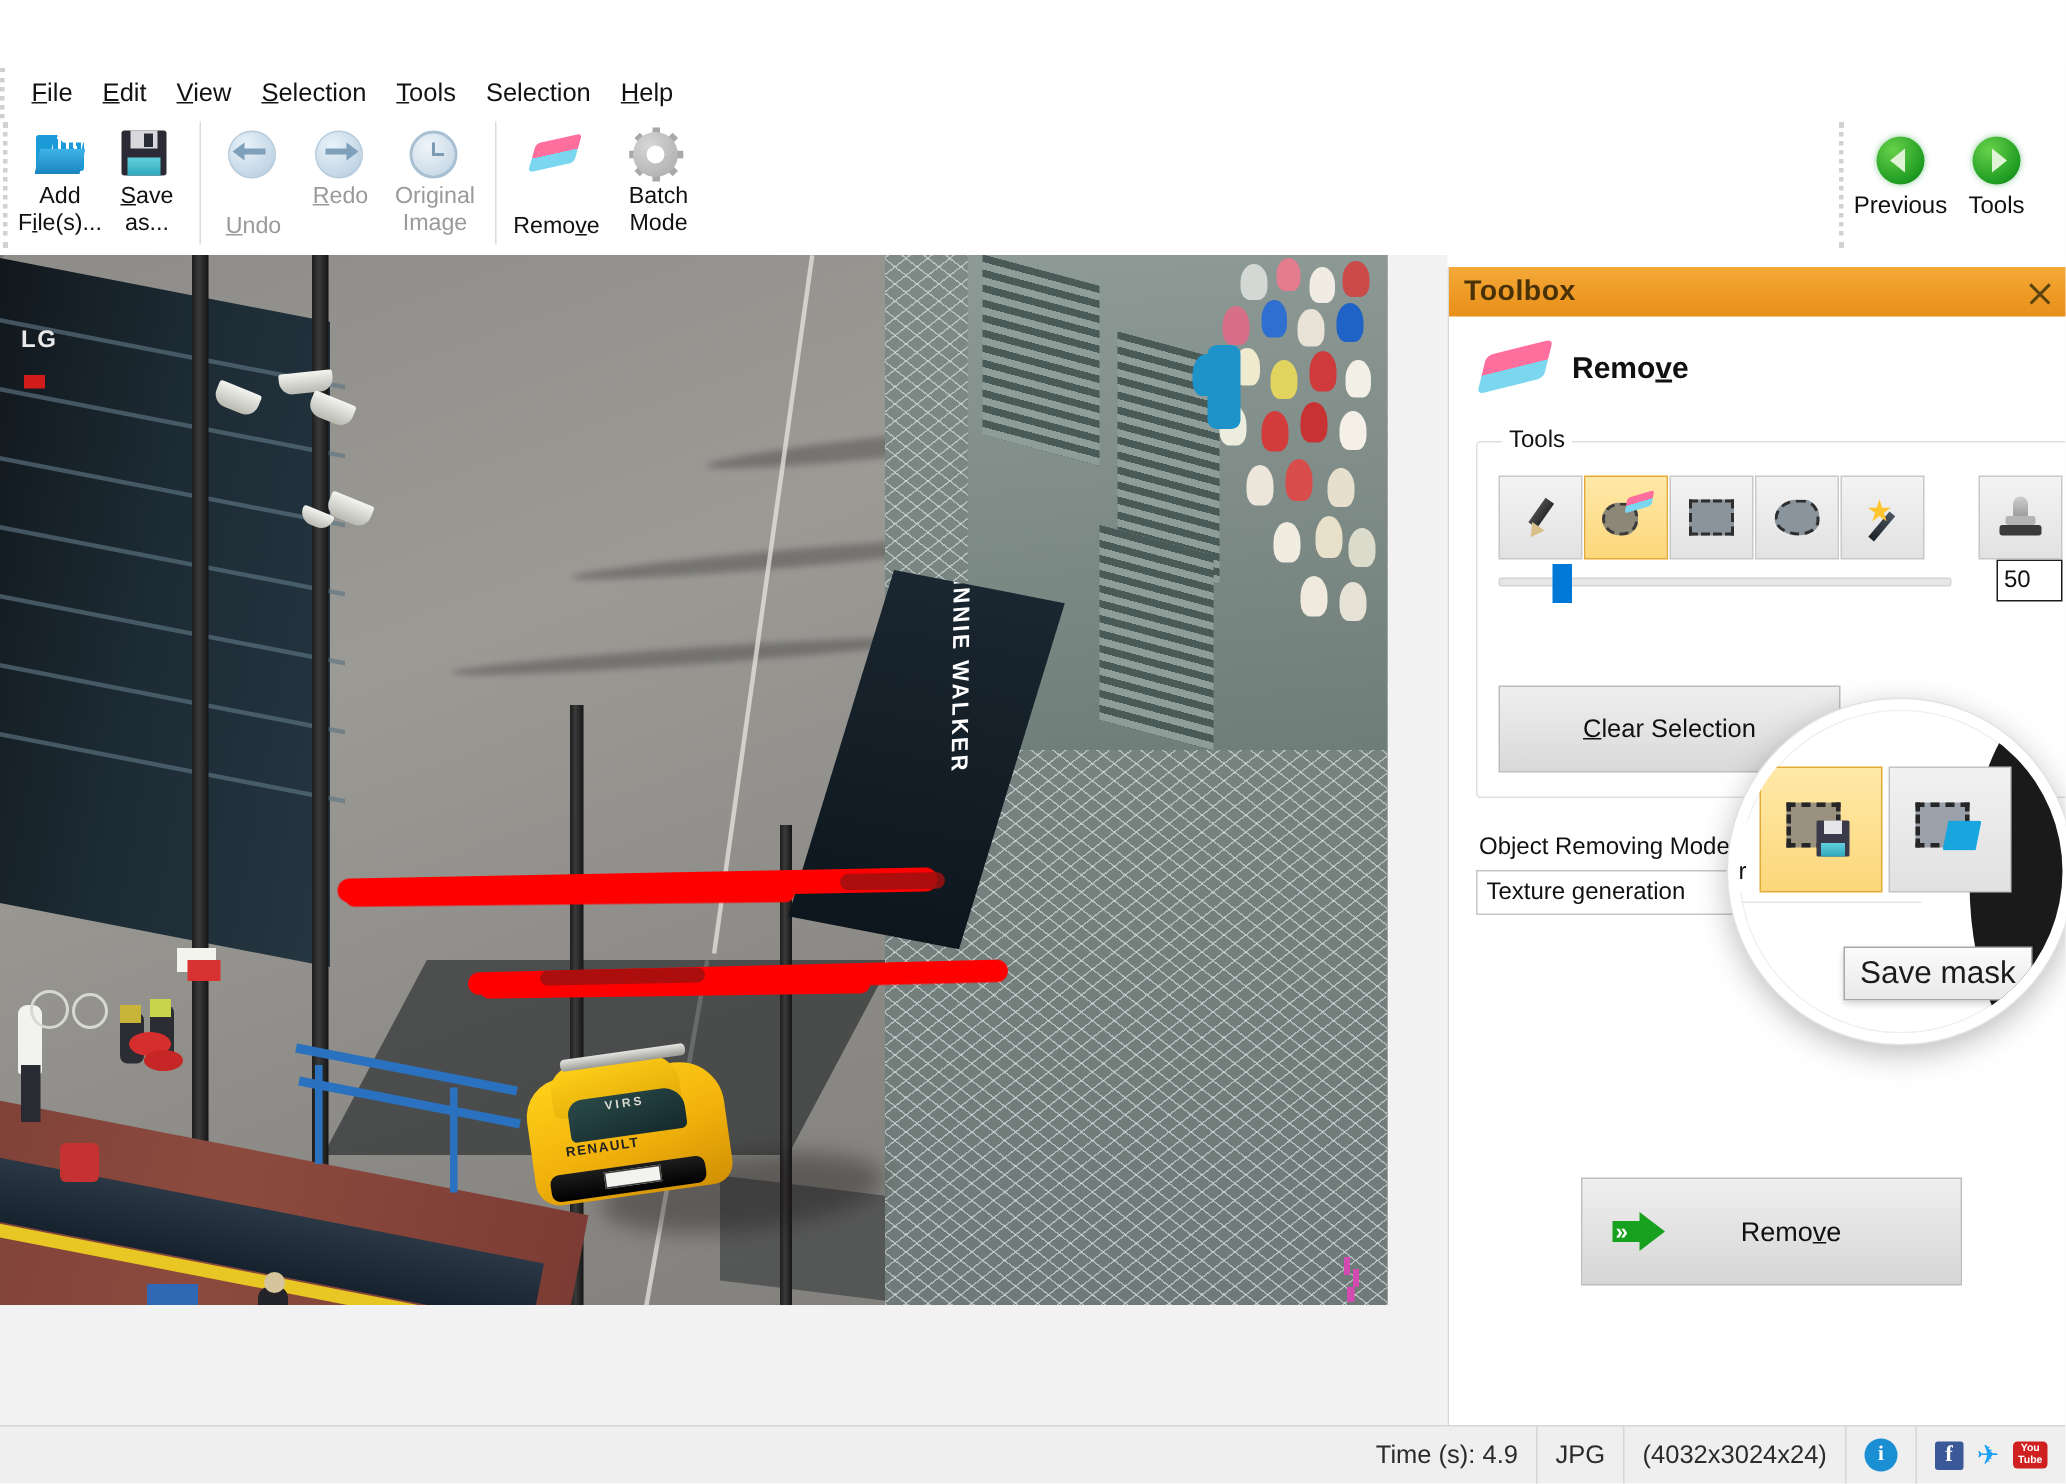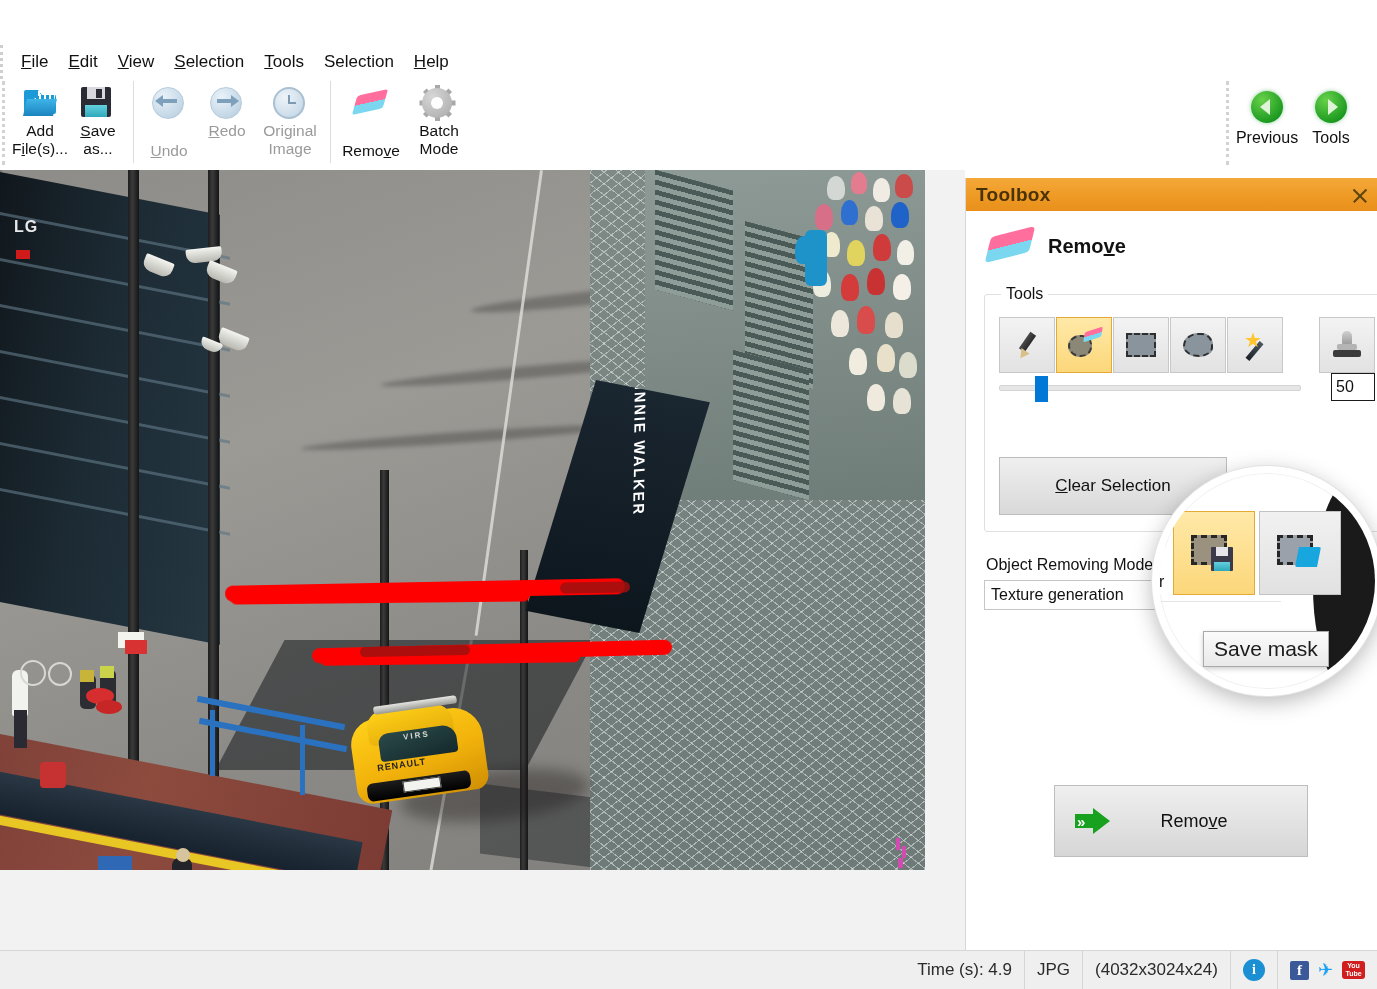--- a/index.html
+++ b/index.html
@@ -540,21 +540,21 @@
   .g-loadmask .sel{
     position:absolute; left:0; top:2px; width:36px;height:30px;
     background:#9aa1ab; border:3px dashed #262626;
   }
   .g-loadmask .fo{
     position:absolute; left:18px; top:14px; width:26px;height:20px;
     background:#17a6dd; clip-path:polygon(4px 0,100% 0,22px 100%,0 100%);
     border-radius:2px;
   }
   .tooltip{
-    position:absolute; left:44px; top:158px; padding:5px 10px;
+    position:absolute; left:70px; top:158px; padding:5px 10px;
     background:linear-gradient(180deg,#fbfbfb,#e9e9e9);
     border:1px solid #a9a9a9; font-size:21px; color:#1b1b1b; white-space:nowrap;
     box-shadow:0 2px 5px rgba(0,0,0,.2);
   }
   .mag-fragline{
     position:absolute; left:0; top:128px; width:122px; height:1px; background:#e4e4e4;
   }
   .mag-frag2{
     position:absolute; left:0; top:0px; width:6px; height:122px; background:#ffffff;
   }

